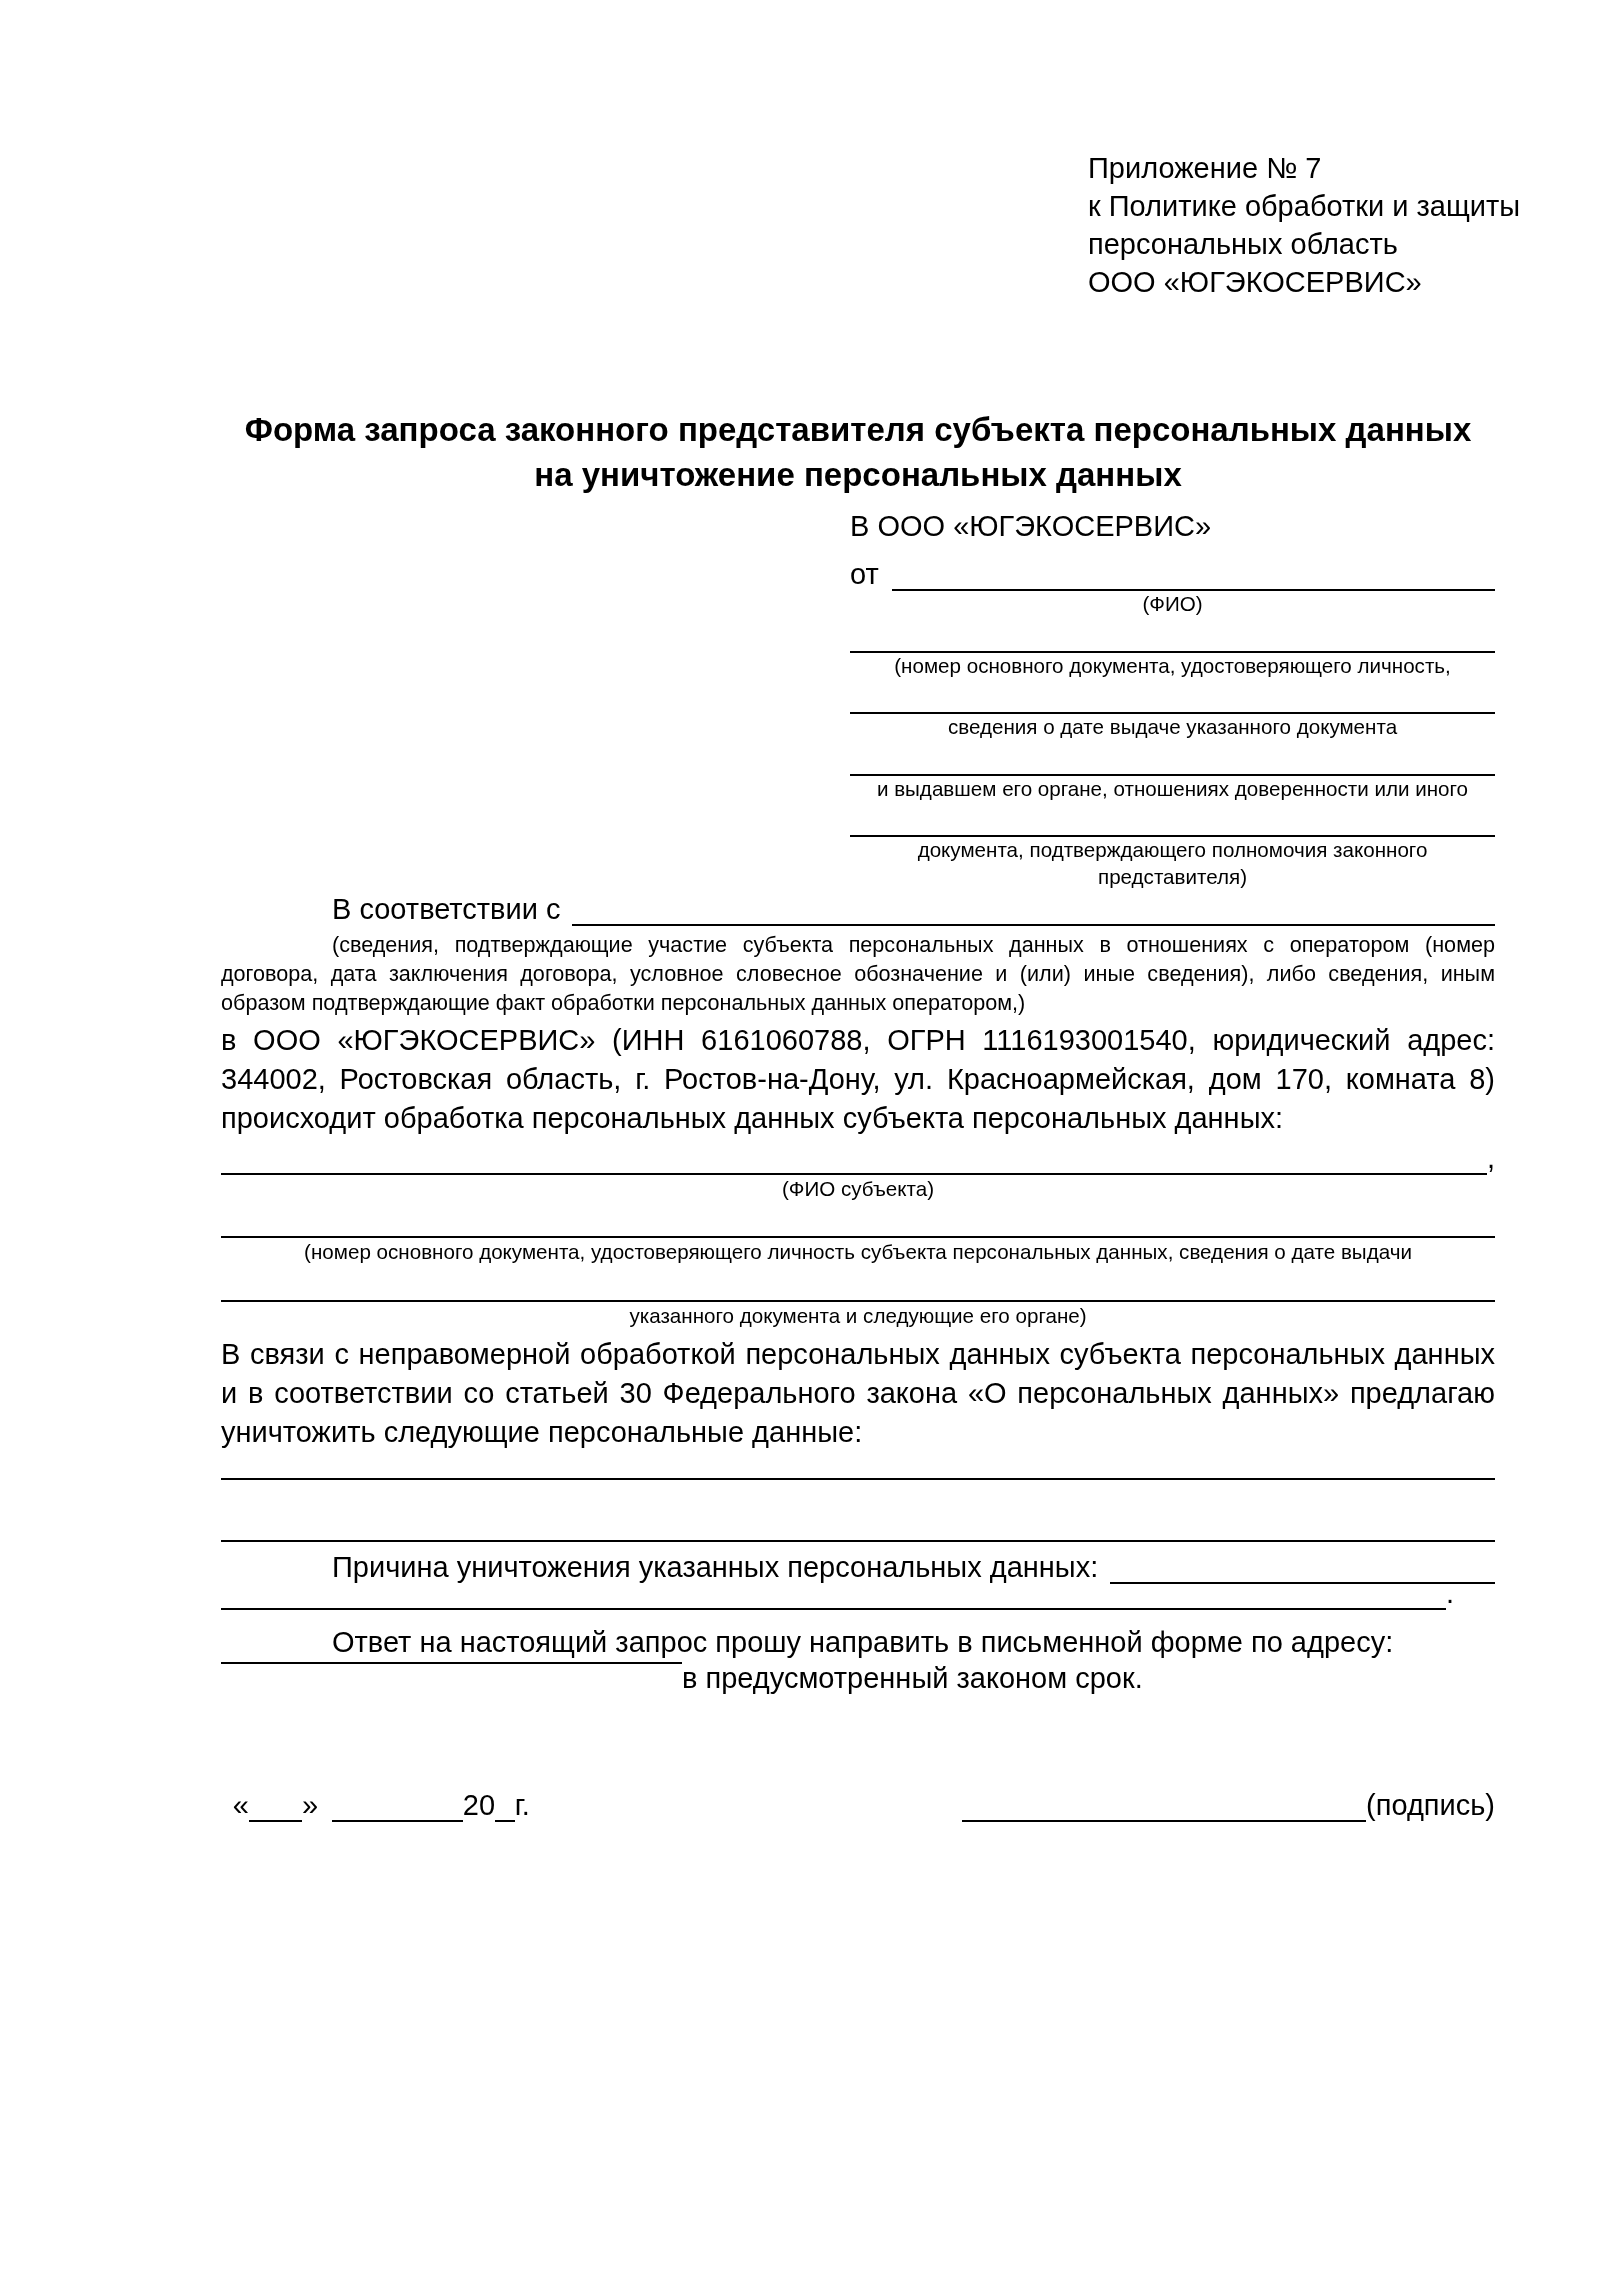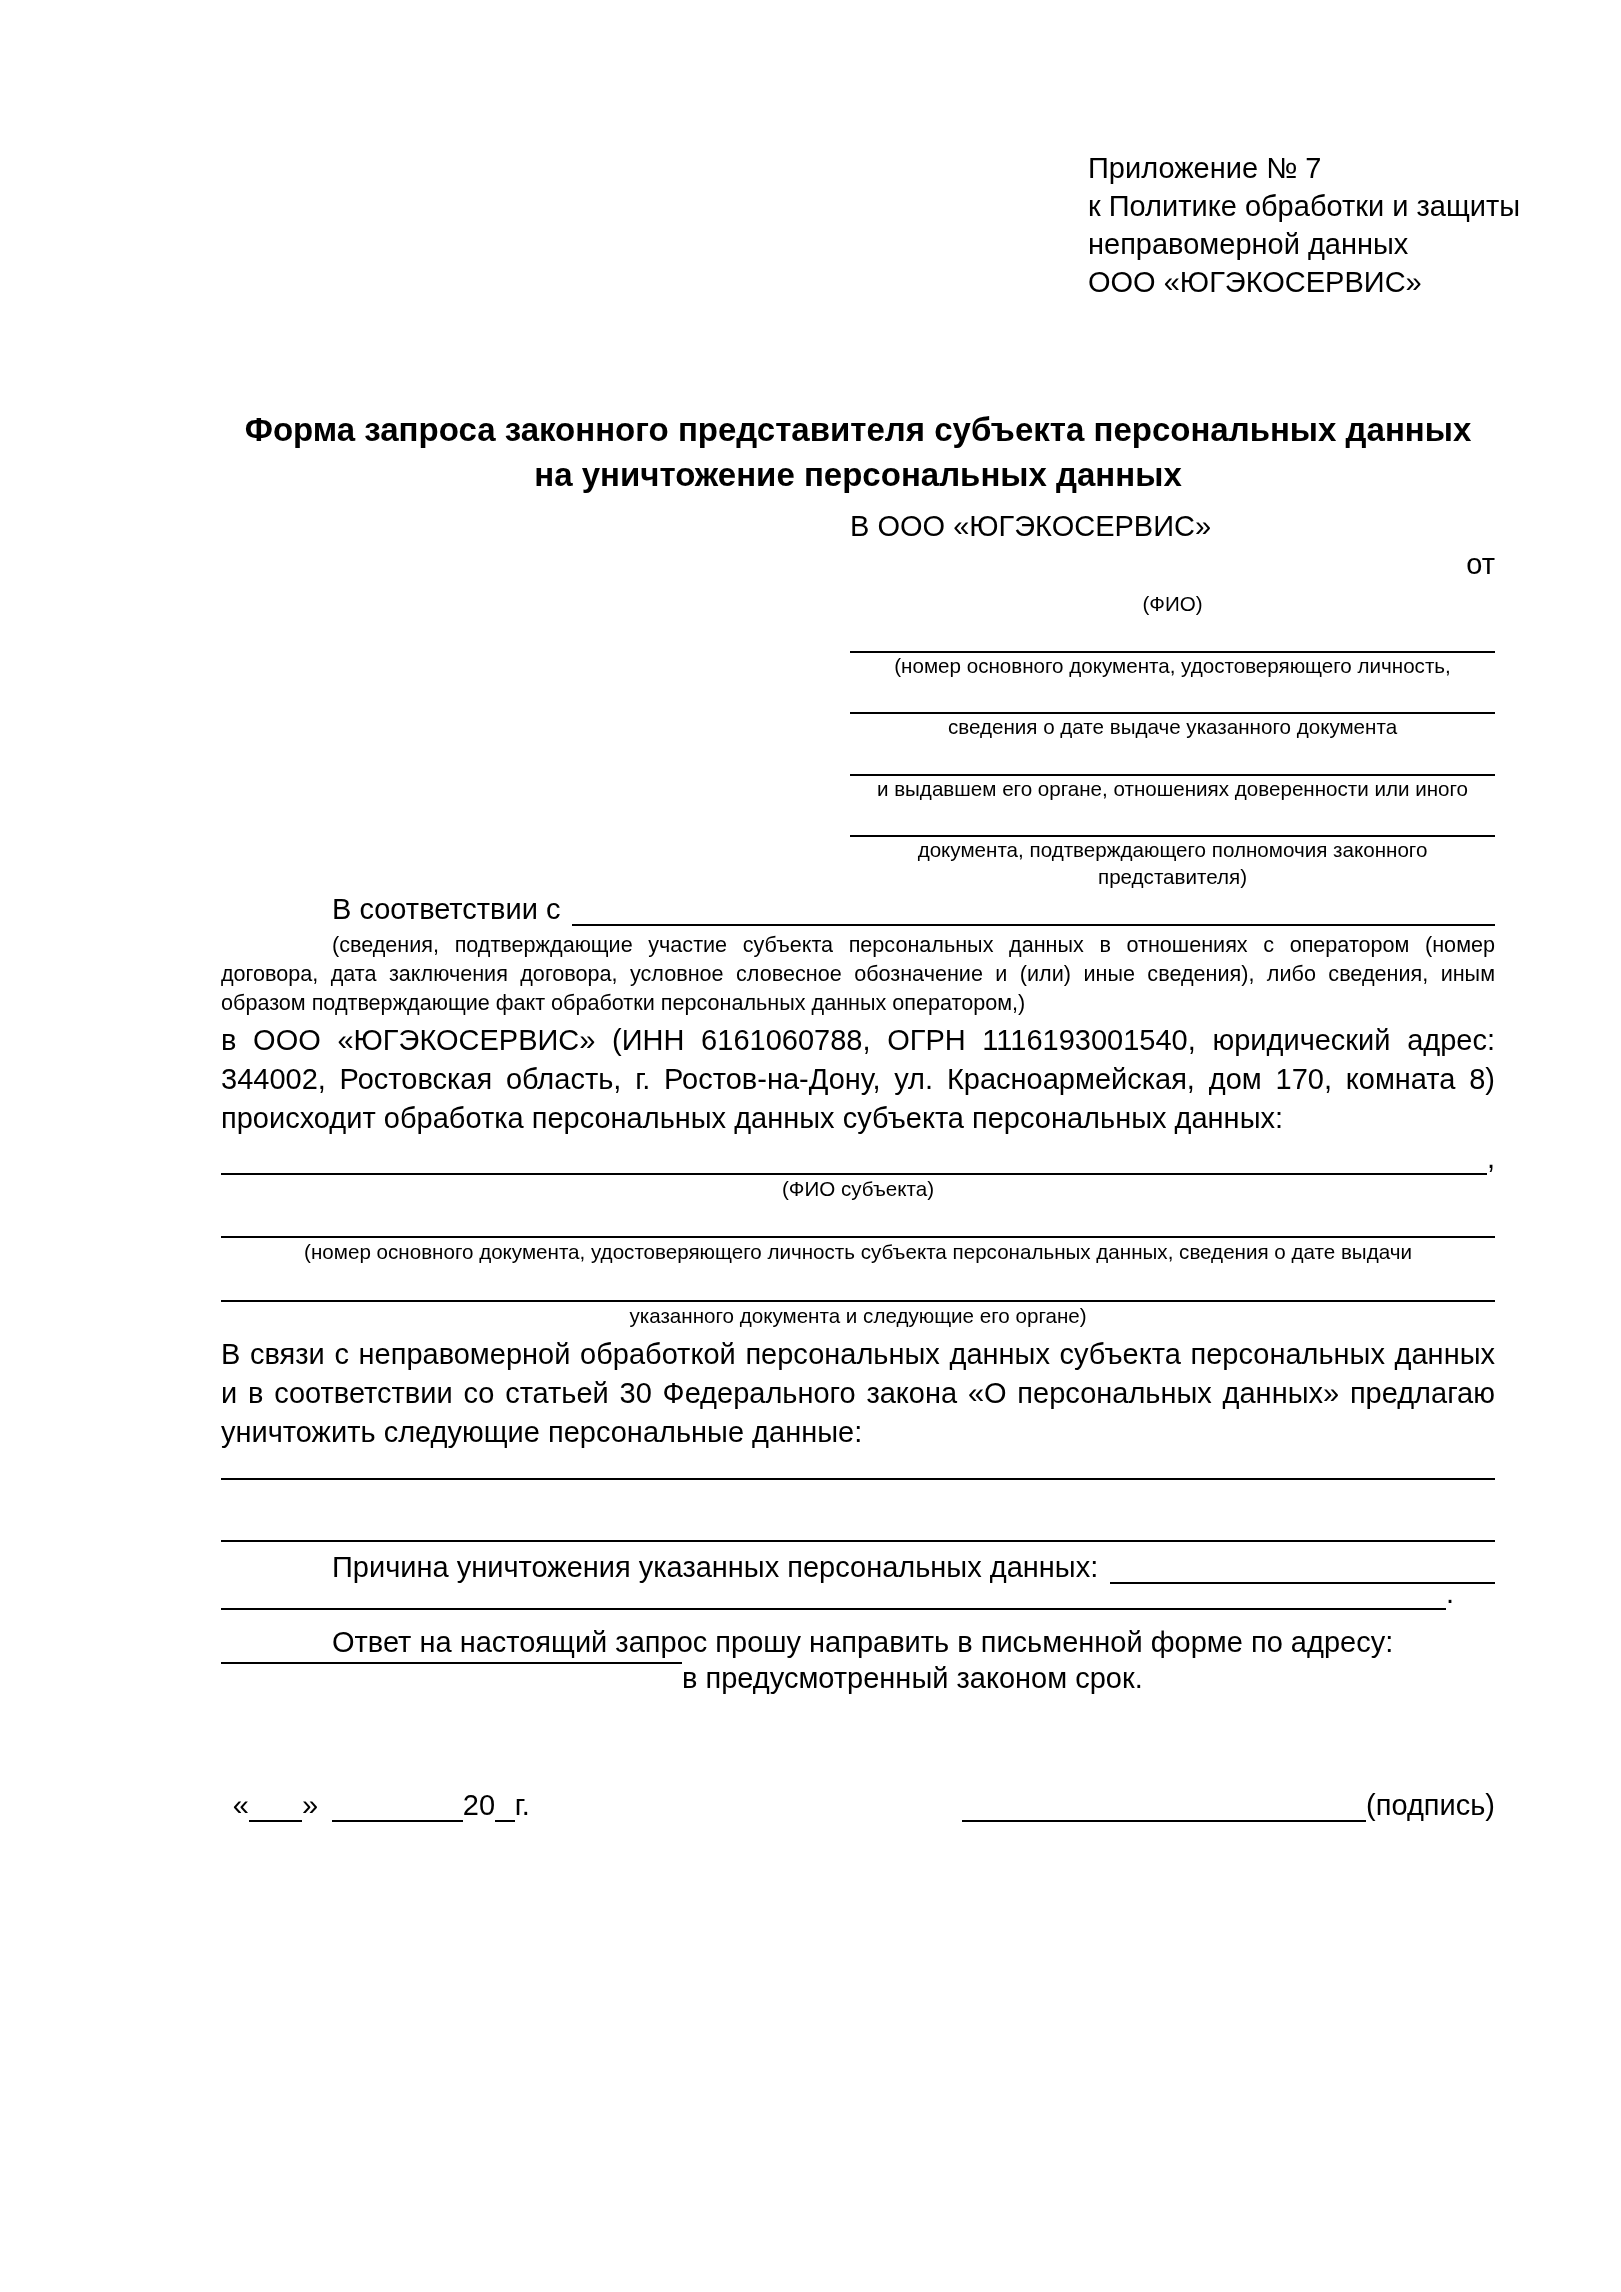--- a/index.html
+++ b/index.html
@@ -19,21 +19,21 @@
   .content{
     position:absolute;left:221px;top:0;width:1274px;
   }
   .spacer-title{height:407px;}
   .title{
     text-align:center;font-weight:bold;
     font-size:33px;line-height:45px;
   }
   .header-block{margin-left:629px;margin-top:2px;}
   .hb-to{font-size:29px;line-height:43px;margin-top:8px;}
-  .hb-from{display:flex;align-items:flex-end;height:43px;font-size:29px;flex-direction:column;}
+  .hb-from{display:flex;align-items:flex-end;height:43px;font-size:29px;}
   .hb-from .fill{flex:1;border-bottom:2px solid #000;margin-left:13.7px;}
   .hb-cap{font-size:20.6px;line-height:26.5px;height:26.5px;text-align:center;}
   .hb-line{height:33px;border-bottom:2px solid #000;}
   .para{font-size:29px;line-height:39px;text-align:justify;}
   .accordance-row{
     margin-top:17.6px;display:flex;align-items:flex-end;height:45px;
     font-size:29px;padding-left:111px;
   }
   .accordance-row .fill{flex:1;border-bottom:2px solid #000;margin-left:11.8px;}
   .note{
@@ -73,21 +73,21 @@
   .sig-group .blank{width:404px;border-bottom:2px solid #000;}
 </style>
 </head>
 <body>
 
 <div class="page">
 
   <div class="appendix">
     <div>Приложение № 7</div>
     <div>к Политике обработки и защиты</div>
-    <div>неправомерной данных</div>
+    <div>персональных область</div>
     <div>ООО «ЮГЭКОСЕРВИС»</div>
   </div>
 
   <div class="content">
     <div class="spacer-title"></div>
 
     <div class="title">
       <div>Форма запроса законного представителя субъекта персональных данных</div>
       <div>на уничтожение персональных данных</div>
     </div>

